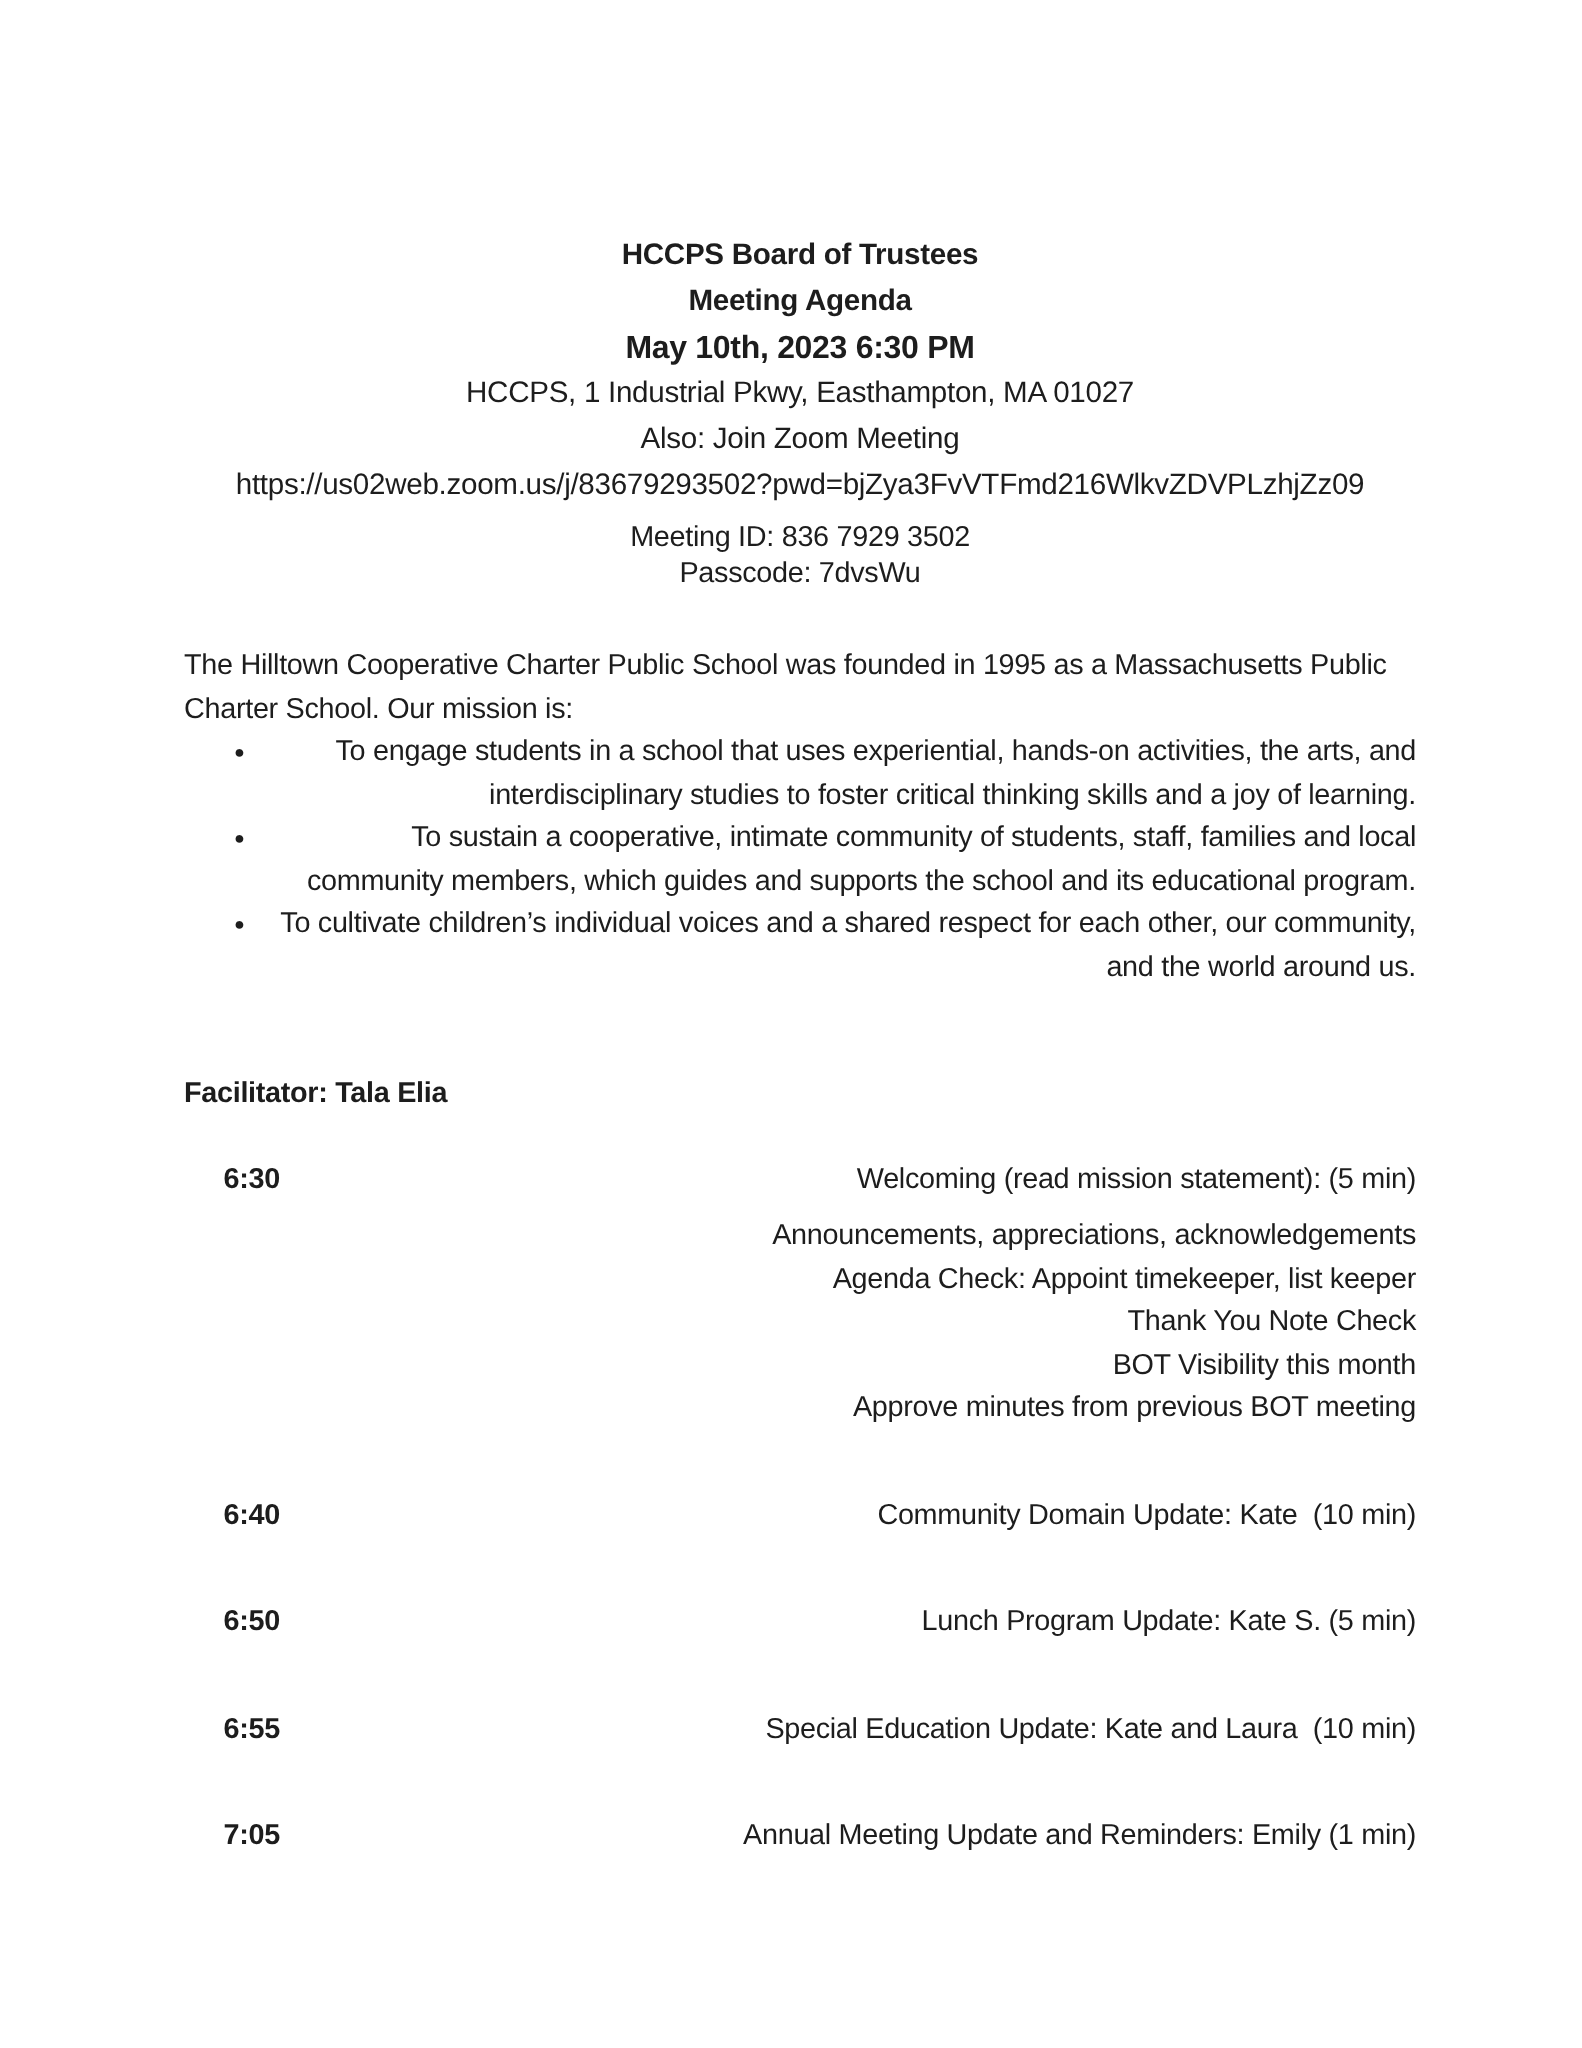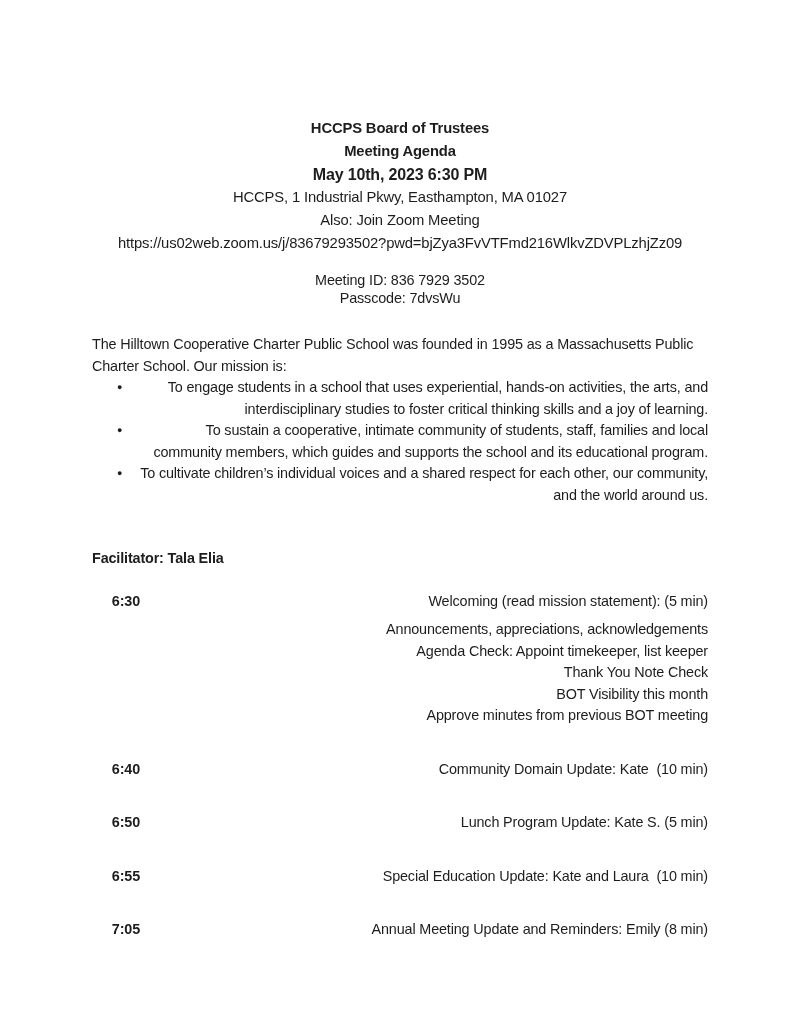--- a/index.html
+++ b/index.html
@@ -15,21 +15,21 @@
     line-height: 21.5px;
     letter-spacing: -0.15px;
   }
   .content { padding: 117px 83px 0 92px; }
 
   
   .doc-header { text-align: center; }
   .h-line { line-height: 23px; font-size: 14.8px; }
   .h-bold { font-weight: 700; text-align: center; }
   .h-datetime { font-size: 16px; }
-  .meeting-block { margin-top: 17px; }
+  .meeting-block { margin-top: 6px; }
   .m-line { line-height: 17.5px; }
 
   
   .mission { margin-top: 27px; }
   .mission-intro { margin: 0; }
   .bullet-list { list-style: none; margin: 0; padding: 0; }
   .bullet-item { display: flex; }
   .bullet-marker {
     flex: 0 0 23px;
     margin-left: 25px;
@@ -126,19 +126,19 @@
       <div class="agenda-item">
         <span class="agenda-time">6:55</span>
         <span class="agenda-line">
           <span class="agenda-title">Special Education Update:</span><span class="agenda-detail"> Kate and Laura  (10 min)</span>
         </span>
       </div>
 
       <div class="agenda-item">
         <span class="agenda-time">7:05</span>
         <span class="agenda-line">
-          <span class="agenda-title">Annual Meeting Update and Reminders:</span><span class="agenda-detail"> Emily (8 min)</span>
+          <span class="agenda-title">Annual Meeting Update and Reminders:</span><span class="agenda-detail"> Emily (1 min)</span>
         </span>
       </div>
 
     </div>
   </div>
 </div>
 
 </body></html>

